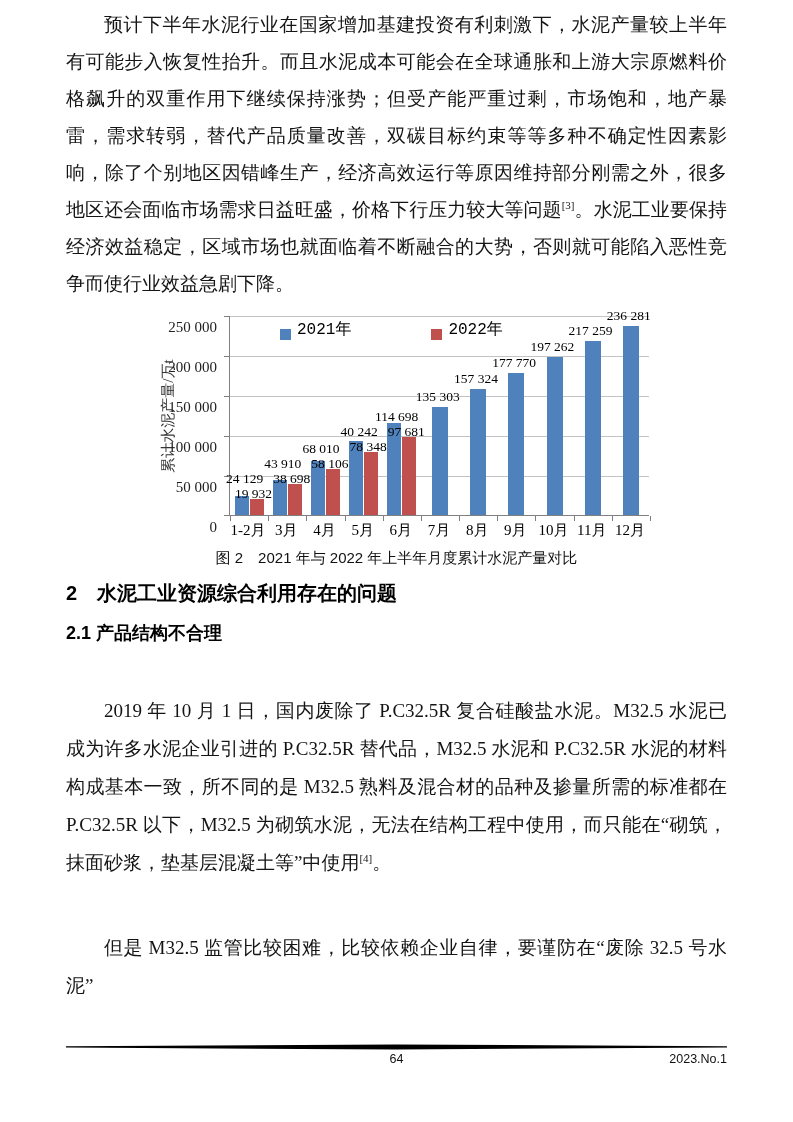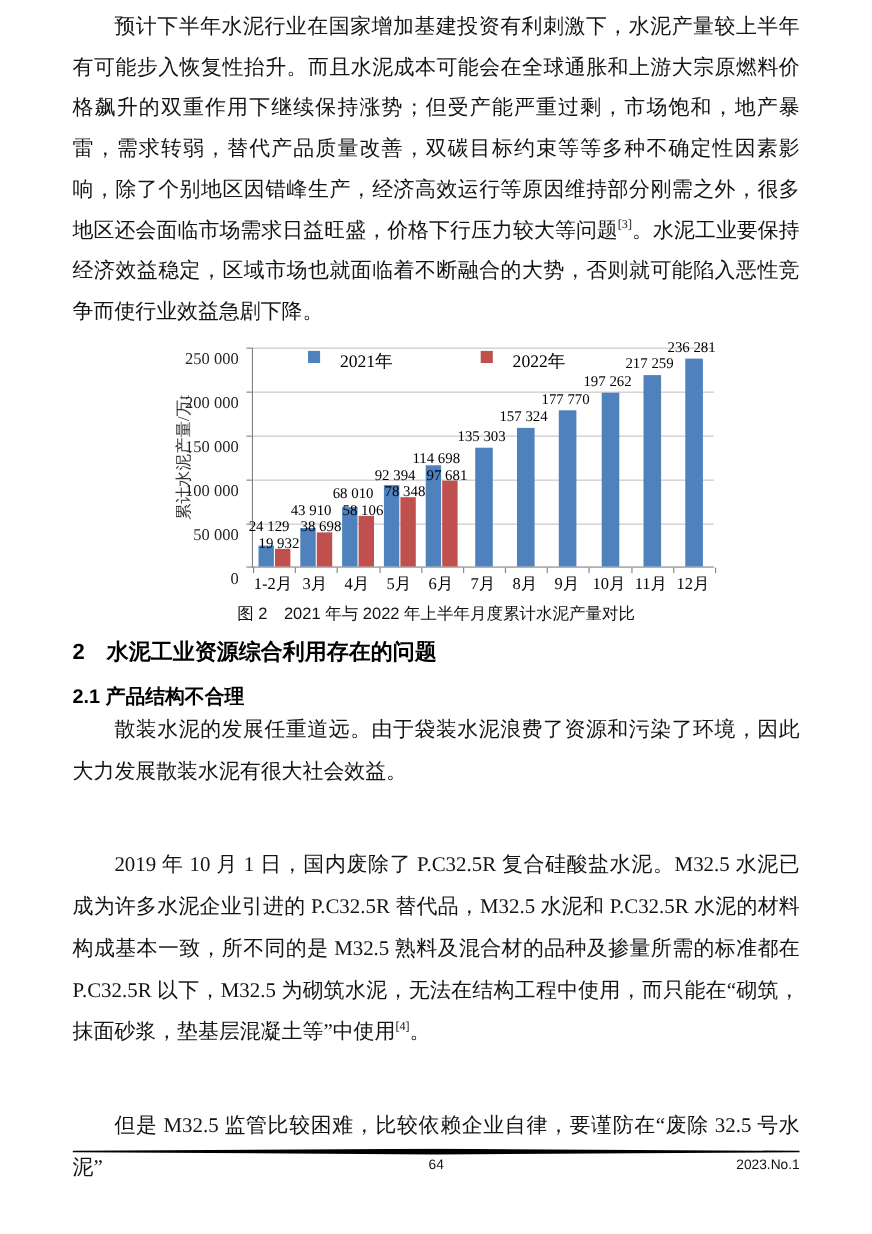--- a/index.html
+++ b/index.html
@@ -30,21 +30,21 @@
   .y-labels { position:absolute; left:0; top:12px; width:62px; height:202px; }
   .y-labels div { position:absolute; right:6px; font-size:15px; color:#222; white-space:nowrap; }
   .plot { position:absolute; left:68px; top:12px; width:420px; height:200px;
           border-left:1.5px solid #808080; border-bottom:1.5px solid #808080; }
   .gridline { position:absolute; left:0; right:0; height:1px; background:#c3c3c3; }
   .ytick { position:absolute; left:-6px; width:5px; height:1px; background:#808080; }
   .xtick { position:absolute; bottom:-6px; width:1px; height:5px; background:#808080; }
   .bar { position:absolute; bottom:0; }
   .dlabel { position:absolute; font-size:13.5px; line-height:14px; color:#000; white-space:nowrap; }
   .legend { position:absolute; top:3px; left:50px; display:flex; gap:80px; font-size:16px; color:#000; }
-  .legend-item { display:flex; align-items:flex-start; gap:18px; }
+  .legend-item { display:flex; align-items:flex-end; gap:6px;font-family:Liberation Mono, monospace; }
   .legend-swatch { width:11px; height:11px; display:inline-block; }
   .x-labels { position:absolute; left:68px; top:217px; width:420px; height:20px; }
   .x-labels div { position:absolute; transform:translateX(-50%); font-size:15px; white-space:nowrap; color:#000; }
   .caption { margin-top:5px; text-align:center; font-size:15px;
              font-family:"Liberation Sans","DejaVu Sans",sans-serif; color:#111; }
   
   .h-sec { margin-top:12px; font-size:20px; line-height:26px; font-weight:bold;
            font-family:"Liberation Sans","DejaVu Sans",sans-serif; color:#000; }
   .h-sub { margin-top:16px; font-size:18px; line-height:23px; font-weight:bold;
            font-family:"Liberation Sans","DejaVu Sans",sans-serif; color:#000; }
@@ -118,21 +118,21 @@
           <div class="bar" style="left: 57.7727px; width: 14px; height: 30.9584px; background: rgb(192, 80, 77);"></div>
           <div class="dlabel" style="left: 57.2727px; bottom: 28.9584px; transform: translateX(-38%);">38 698</div>
           <div class="dlabel" style="left: 57.2727px; bottom: 43.9584px; transform: translateX(-62%);">43 910</div>
           <div class="bar" style="left: 80.9545px; width: 14px; height: 54.408px; background: rgb(79, 129, 189);"></div>
           <div class="bar" style="left: 95.9545px; width: 14px; height: 46.4848px; background: rgb(192, 80, 77);"></div>
           <div class="dlabel" style="left: 95.4545px; bottom: 44.4848px; transform: translateX(-38%);">58 106</div>
           <div class="dlabel" style="left: 95.4545px; bottom: 59.4848px; transform: translateX(-62%);">68 010</div>
           <div class="bar" style="left: 119.136px; width: 14px; height: 73.7936px; background: rgb(79, 129, 189);"></div>
           <div class="bar" style="left: 134.136px; width: 14px; height: 62.6784px; background: rgb(192, 80, 77);"></div>
           <div class="dlabel" style="left: 133.636px; bottom: 60.6784px; transform: translateX(-38%);">78 348</div>
-          <div class="dlabel" style="left: 133.636px; bottom: 75.6784px; transform: translateX(-62%);">92 394</div>
+          <div class="dlabel" style="left: 133.636px; bottom: 75.6784px; transform: translateX(-62%);">40 242</div>
           <div class="bar" style="left: 157.318px; width: 14px; height: 91.7584px; background: rgb(79, 129, 189);"></div>
           <div class="bar" style="left: 172.318px; width: 14px; height: 78.1448px; background: rgb(192, 80, 77);"></div>
           <div class="dlabel" style="left: 171.818px; bottom: 76.1448px; transform: translateX(-38%);">97 681</div>
           <div class="dlabel" style="left: 171.818px; bottom: 91.1448px; transform: translateX(-62%);">114 698</div>
           <div class="bar" style="left: 202px; width: 16px; height: 108.242px; background: rgb(79, 129, 189);"></div>
           <div class="dlabel" style="left: 210px; bottom: 111.242px; transform: translateX(-55%);">135 303</div>
           <div class="bar" style="left: 240.182px; width: 16px; height: 125.859px; background: rgb(79, 129, 189);"></div>
           <div class="dlabel" style="left: 248.182px; bottom: 128.859px; transform: translateX(-55%);">157 324</div>
           <div class="bar" style="left: 278.364px; width: 16px; height: 142.216px; background: rgb(79, 129, 189);"></div>
           <div class="dlabel" style="left: 286.364px; bottom: 145.216px; transform: translateX(-55%);">177 770</div>
@@ -156,21 +156,20 @@
           <div class="" style="left: 362.727px;">11月</div>
           <div class="" style="left: 400.909px;">12月</div>
         </div>
     </div>
     <div class="caption">图 2　2021 年与 2022 年上半年月度累计水泥产量对比</div>
   </div>
 
   <div class="h-sec">2　水泥工业资源综合利用存在的问题</div>
   <div class="h-sub">2.1 产品结构不合理</div>
 
-  <p class="body-text lh38 after-h">散装水泥的发展任重道远。由于袋装水泥浪费了资源和污染了环境，因此大力发展散装水泥有很大社会效益。</p>
 
   <p class="body-text lh38"><span>2019 年 10 月 1 日，国内废除了 P.C32.5R 复合硅酸盐水泥。M32.5 水泥已成为许多水泥企业引进的 P.C32.5R 替代品，M32.5 水泥和 P.C32.5R 水泥的材料构成基本一致，所不同的是 M32.5 熟料及混合材的品种及掺量所需的标准都在 P.C32.5R 以下，M32.5 为砌筑水泥，无法在结构工程中使用，而只能在“砌筑，抹面砂浆，垫基层混凝土等”中使用</span><sup class="ref">[4]</sup><span>。</span></p>
 
   <p class="body-text lh38">但是 M32.5 监管比较困难，比较依赖企业自律，要谨防在“废除 32.5 号水泥”</p>
 
   <div class="footer">
     <svg class="footer-rule" viewBox="0 0 661 6" preserveAspectRatio="none">
       <polygon points="0,2.2 330,0.4 661,2.2 661,3.4 330,5.6 0,3.4" fill="#000"></polygon>
     </svg>
     <div class="footer-row">

